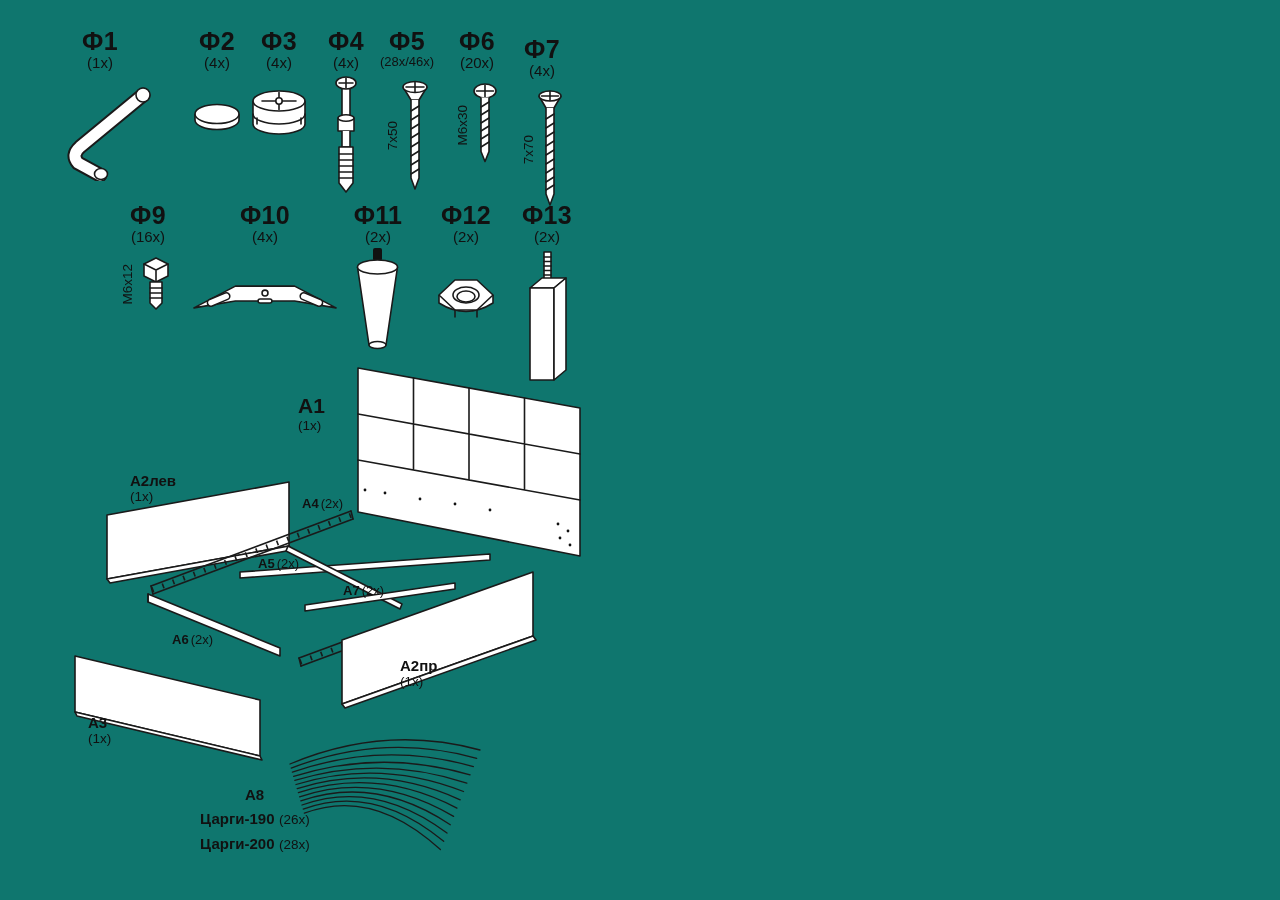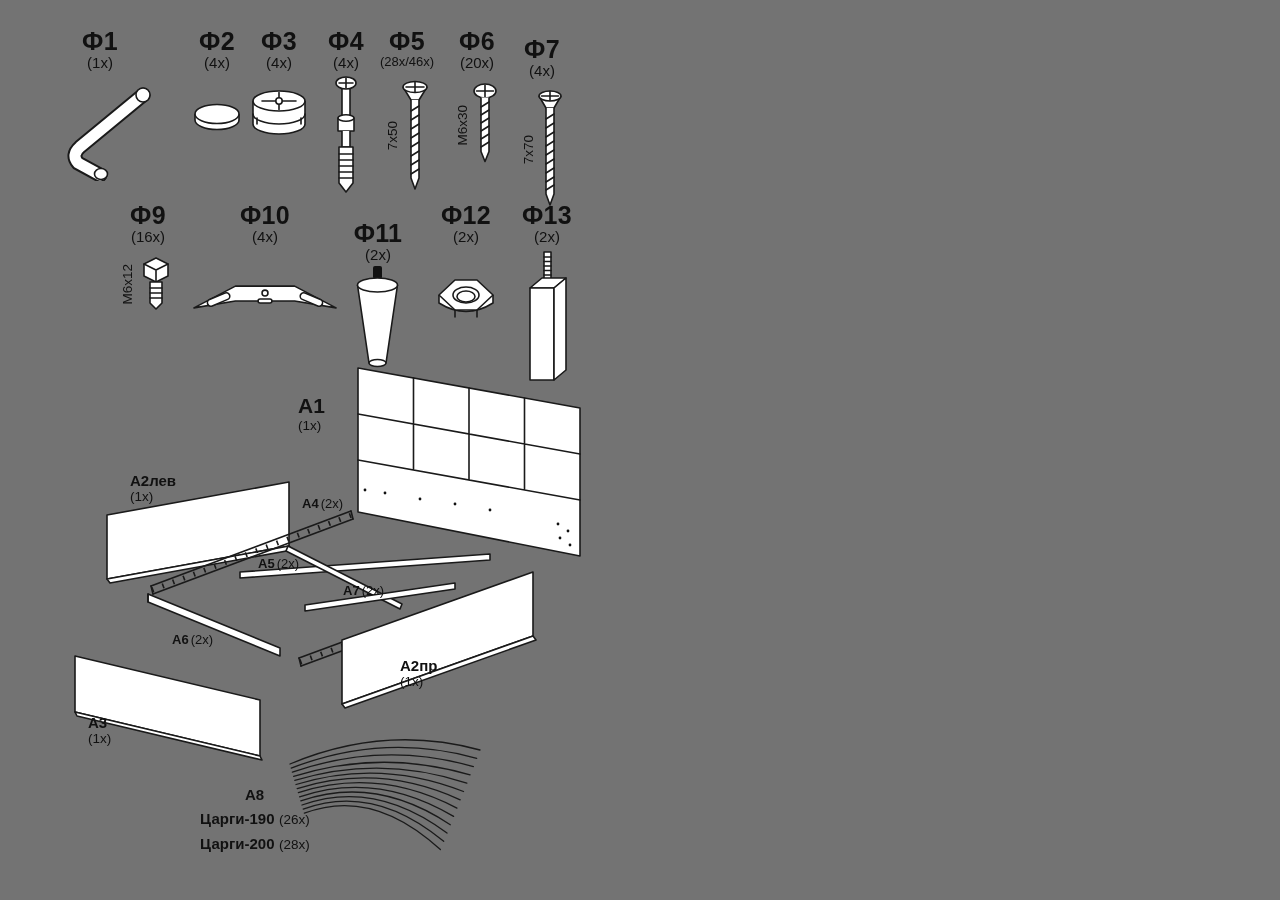--- a/index.html
+++ b/index.html
@@ -1,18 +1,18 @@
 <!DOCTYPE html>
 <html><head>
 <meta charset="utf-8">
 <style>
   *{box-sizing:border-box;margin:0;padding:0}
   html,body{width:1280px;height:900px;background:#fff;overflow:hidden}
   body{font-family:"Liberation Sans","DejaVu Sans",sans-serif;color:#111;position:relative}
-  .canvas{position:absolute;left:0;top:0;width:1280px;height:900px;background:#737373}
+  .canvas{position:absolute;left:0;top:0;width:1280px;height:900px;background:#0f766e}
   .hw{position:absolute;text-align:center}
   .hw-id{font-weight:bold;font-size:25px;letter-spacing:.3px;line-height:1.05}
   .hw-qty{font-size:15px;line-height:1.2}
   .hw-qty.small{font-size:13px}
   .hw-art{display:flex;justify-content:center;align-items:flex-start;margin-top:9px}
   .hw-art.row{flex-direction:row;align-items:center;gap:3px}
   .vtext{writing-mode:vertical-rl;transform:rotate(180deg);font-size:13.5px;line-height:1;white-space:nowrap}
   svg .ln{fill:none;stroke:#1a1a1a;stroke-width:1.6;stroke-linejoin:round;stroke-linecap:round}
   svg .fw{fill:#fff;stroke:#1a1a1a;stroke-width:1.6;stroke-linejoin:round}
   svg .dot{fill:#111;stroke:none}
@@ -152,21 +152,21 @@
       <svg width="152" height="48" viewBox="0 0 152 48">
         <path class="fw" d="M4 34 L46 12 H106 L148 34 L106 27 H46 Z"></path>
         <rect class="fw" x="17" y="22" width="24" height="7" rx="3.5" transform="rotate(-23 29 25.5)"></rect>
         <rect class="fw" x="111" y="22" width="24" height="7" rx="3.5" transform="rotate(23 123 25.5)"></rect>
         <circle class="fw" cx="76" cy="19" r="3"></circle>
         <rect class="fw" x="69" y="25" width="14" height="4" rx="2"></rect>
       </svg>
     </div>
   </div>
 
-  <div class="hw" style="left:342px;top:220px;width:72px">
+  <div class="hw" style="left:342px;top:202px;width:72px">
     <div class="hw-id">Ф11</div>
     <div class="hw-qty">(2x)</div>
     <div class="hw-art" style="margin-top:0">
       <svg width="46" height="108" viewBox="0 0 46 108">
         <rect x="18" y="2" width="9" height="13" rx="2" fill="#111"></rect>
         <path class="fw" d="M2.5 21 L14 99 h17 L42.5 21"></path>
         <ellipse class="fw" cx="22.5" cy="99" rx="8.5" ry="3.5"></ellipse>
         <ellipse class="fw" cx="22.5" cy="21" rx="20" ry="7"></ellipse>
       </svg>
     </div>

